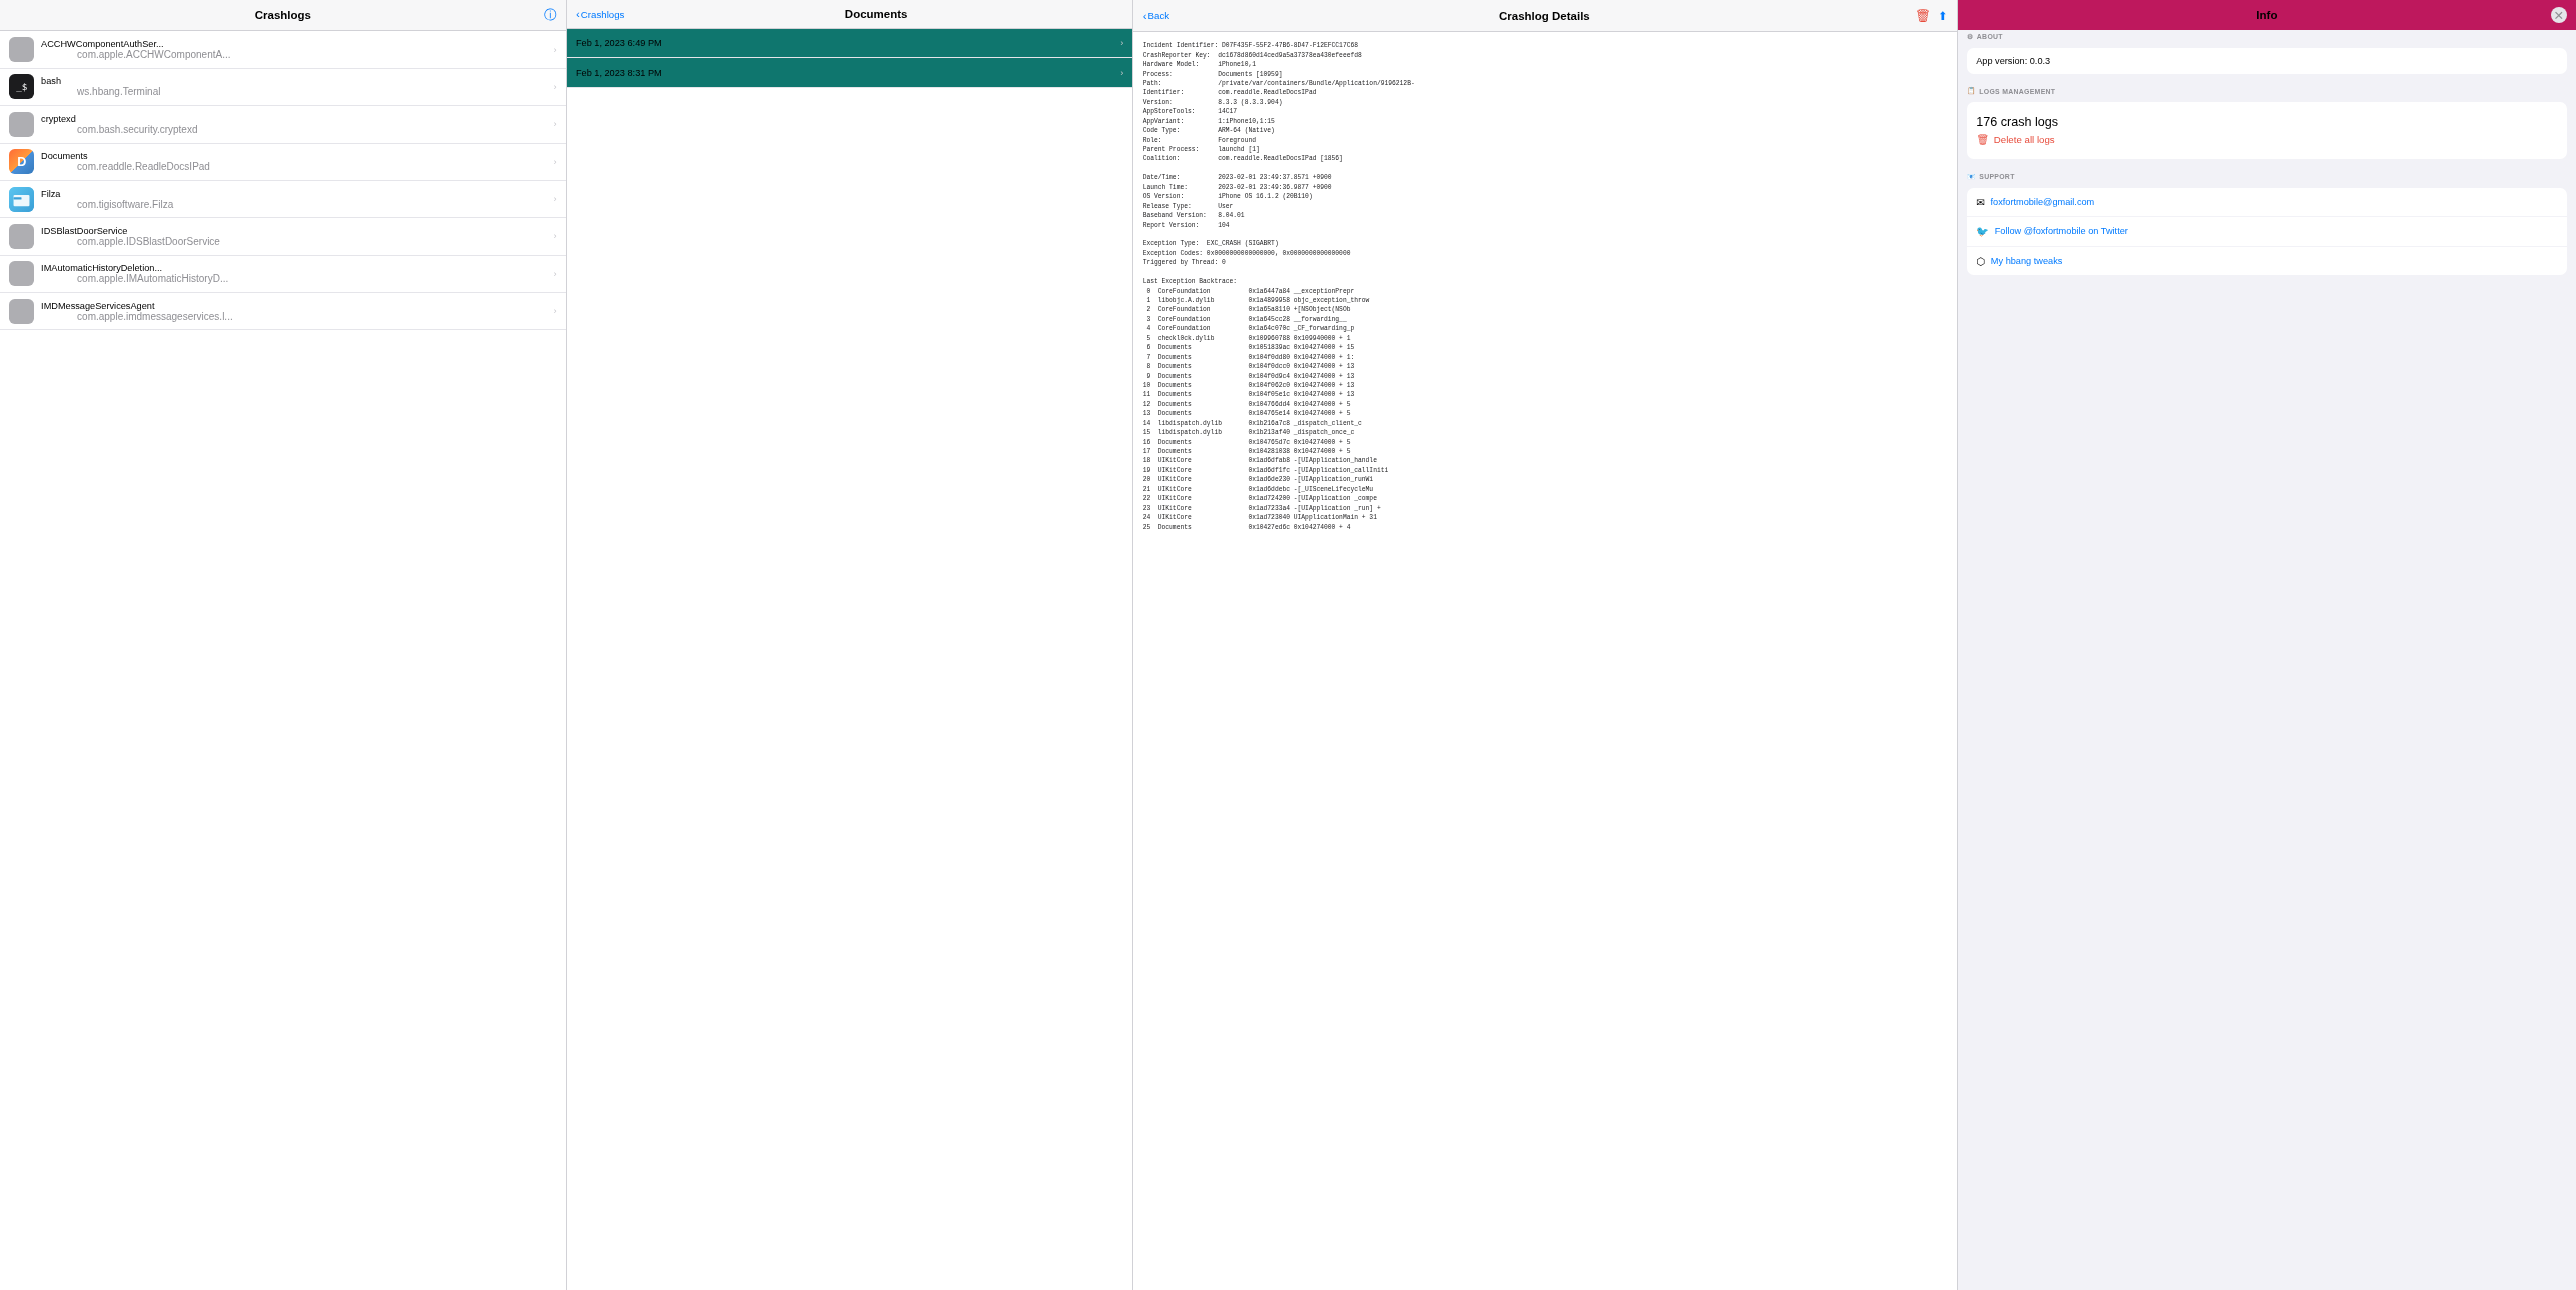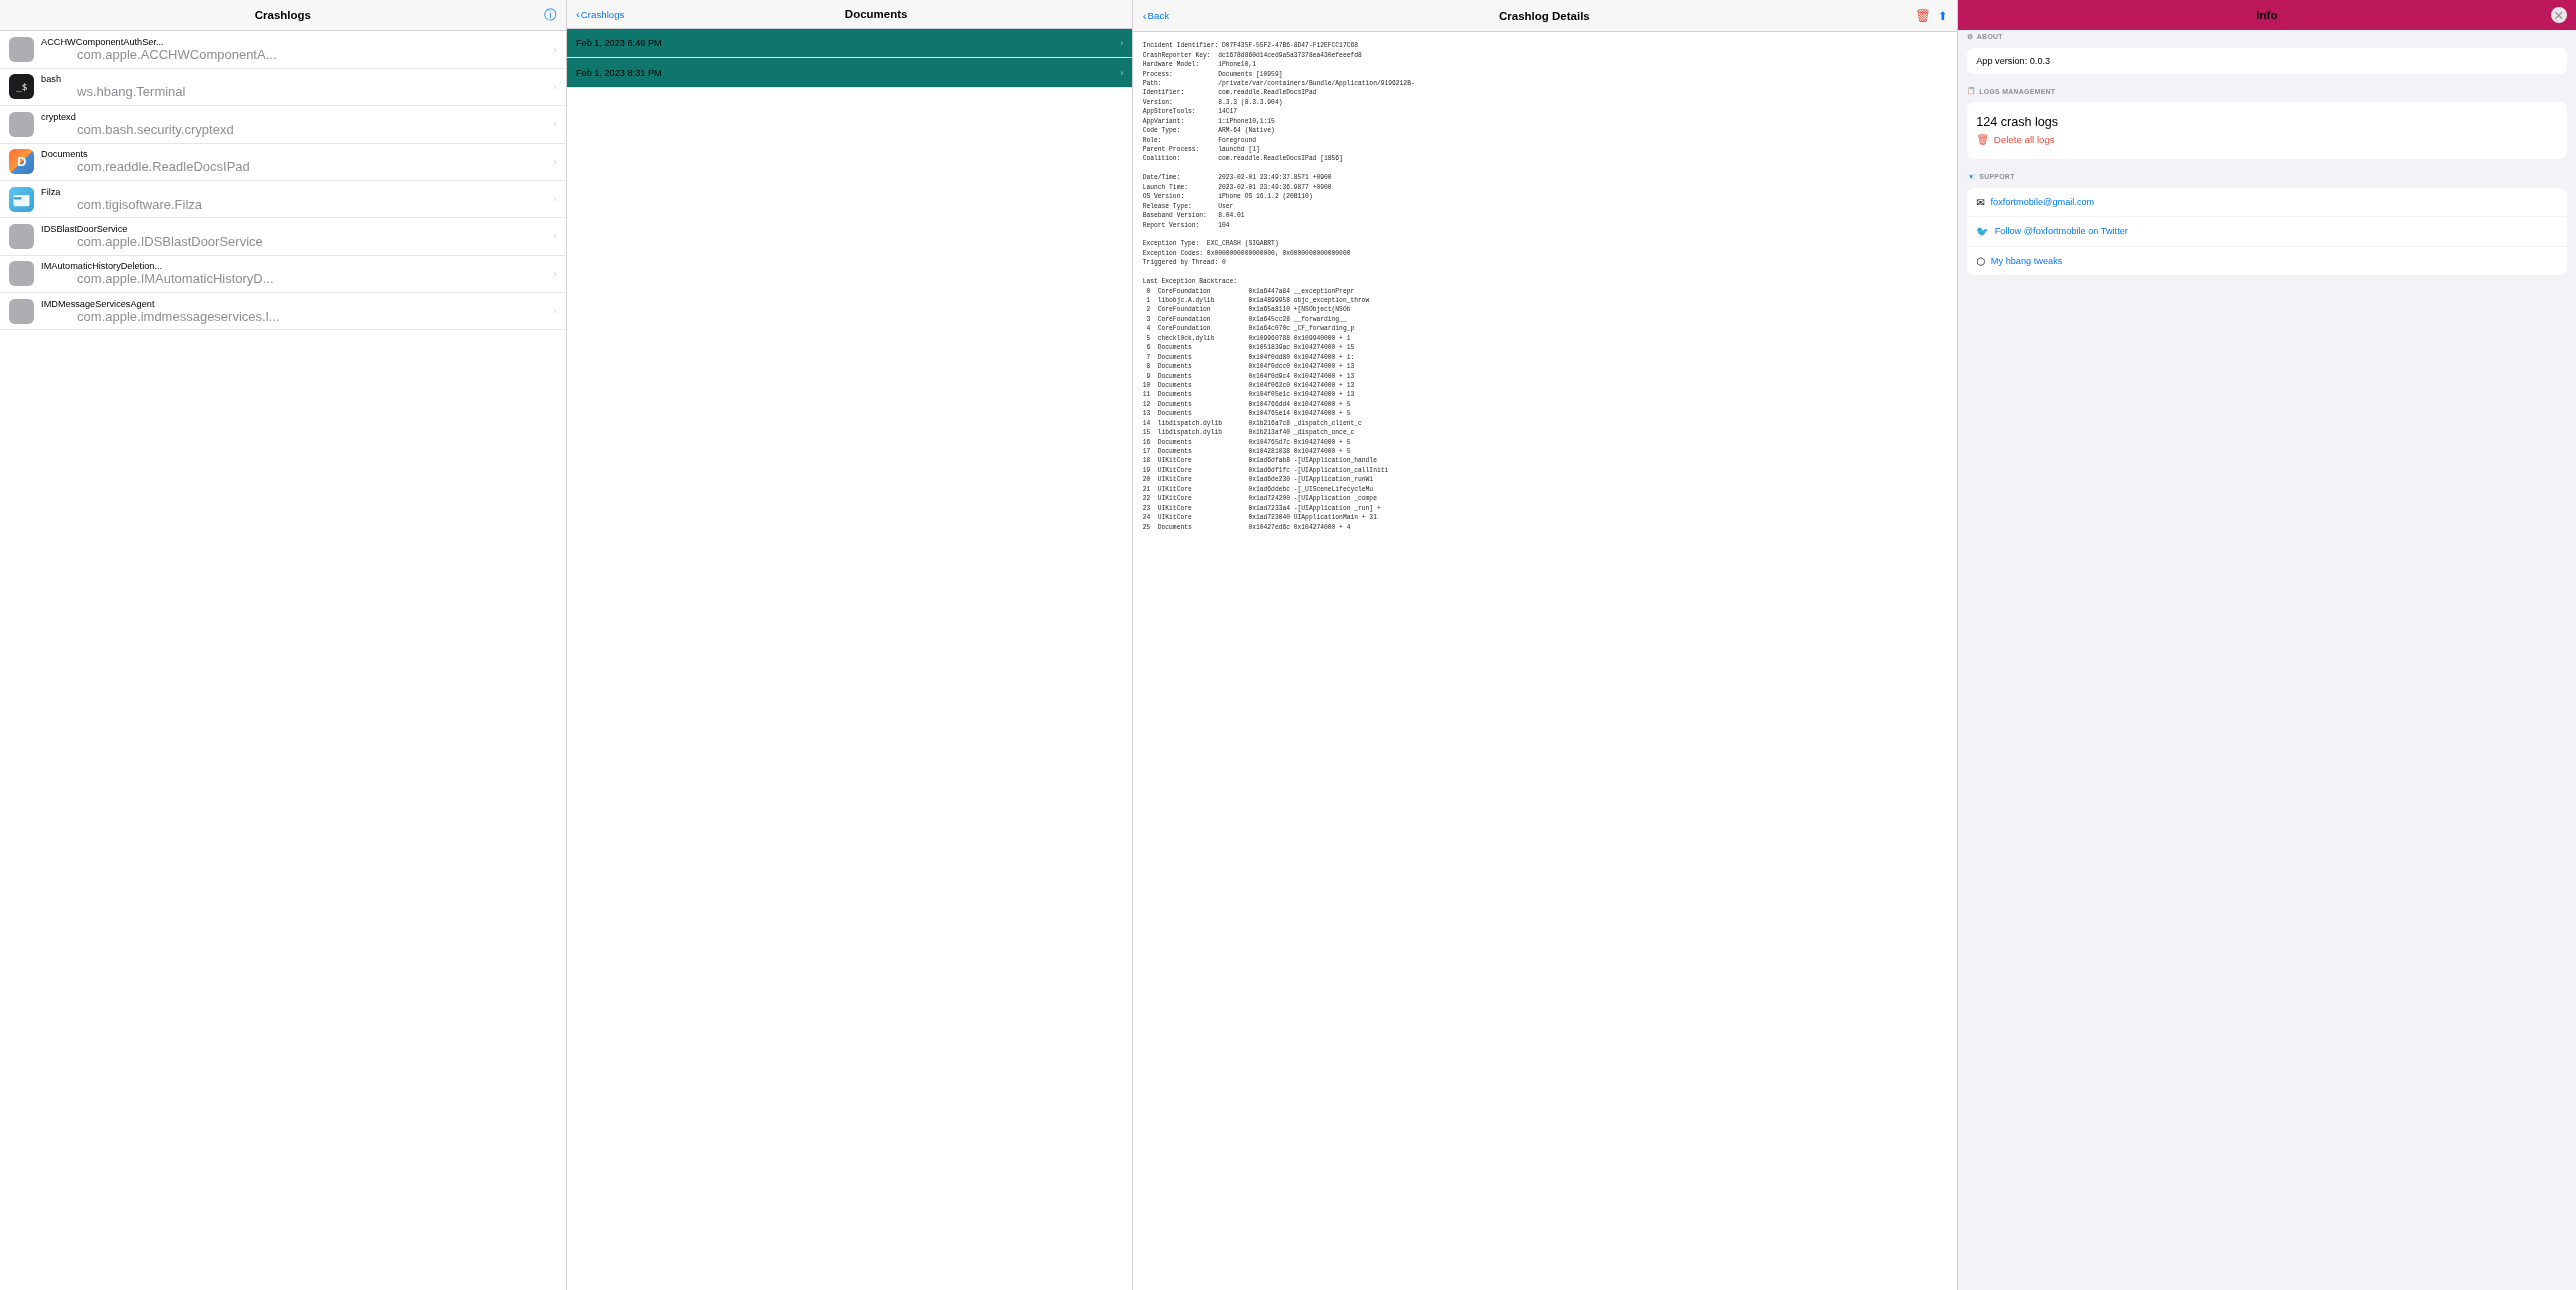--- a/index.html
+++ b/index.html
@@ -75,21 +75,21 @@
     }
     .app-name {
       font-size: 9.2px;
       font-weight: 500;
       color: #000;
       white-space: nowrap;
       overflow: hidden;
       text-overflow: ellipsis;
     }
     .app-bundle {
-      font-size: 13px;
+      font-size: 10px;
       color: #8e8e93;
       white-space: nowrap;
       overflow: hidden;
       text-overflow: ellipsis;
       padding-left: 36px;
     }
     .chevron {
       color: #c7c7cc;
       font-size: 9.2px;
       margin-left: 4.6px;
@@ -534,21 +534,21 @@
         <span class="info-card-text">App version: 0.0.3</span>
       </div>
     </div>
 
     <div class="info-section">
       <div class="info-section-header">
         <span>📋</span>
         <span>LOGS MANAGEMENT</span>
       </div>
       <div class="info-card">
-        <div class="info-crash-count">124 crash logs</div>
+        <div class="info-crash-count">176 crash logs</div>
         <div class="delete-link">
           <span class="delete-icon">🗑</span>
           <span class="delete-text">Delete all logs</span>
         </div>
       </div>
     </div>
 
     <div class="info-section">
       <div class="info-section-header">
         <span>📧</span>

